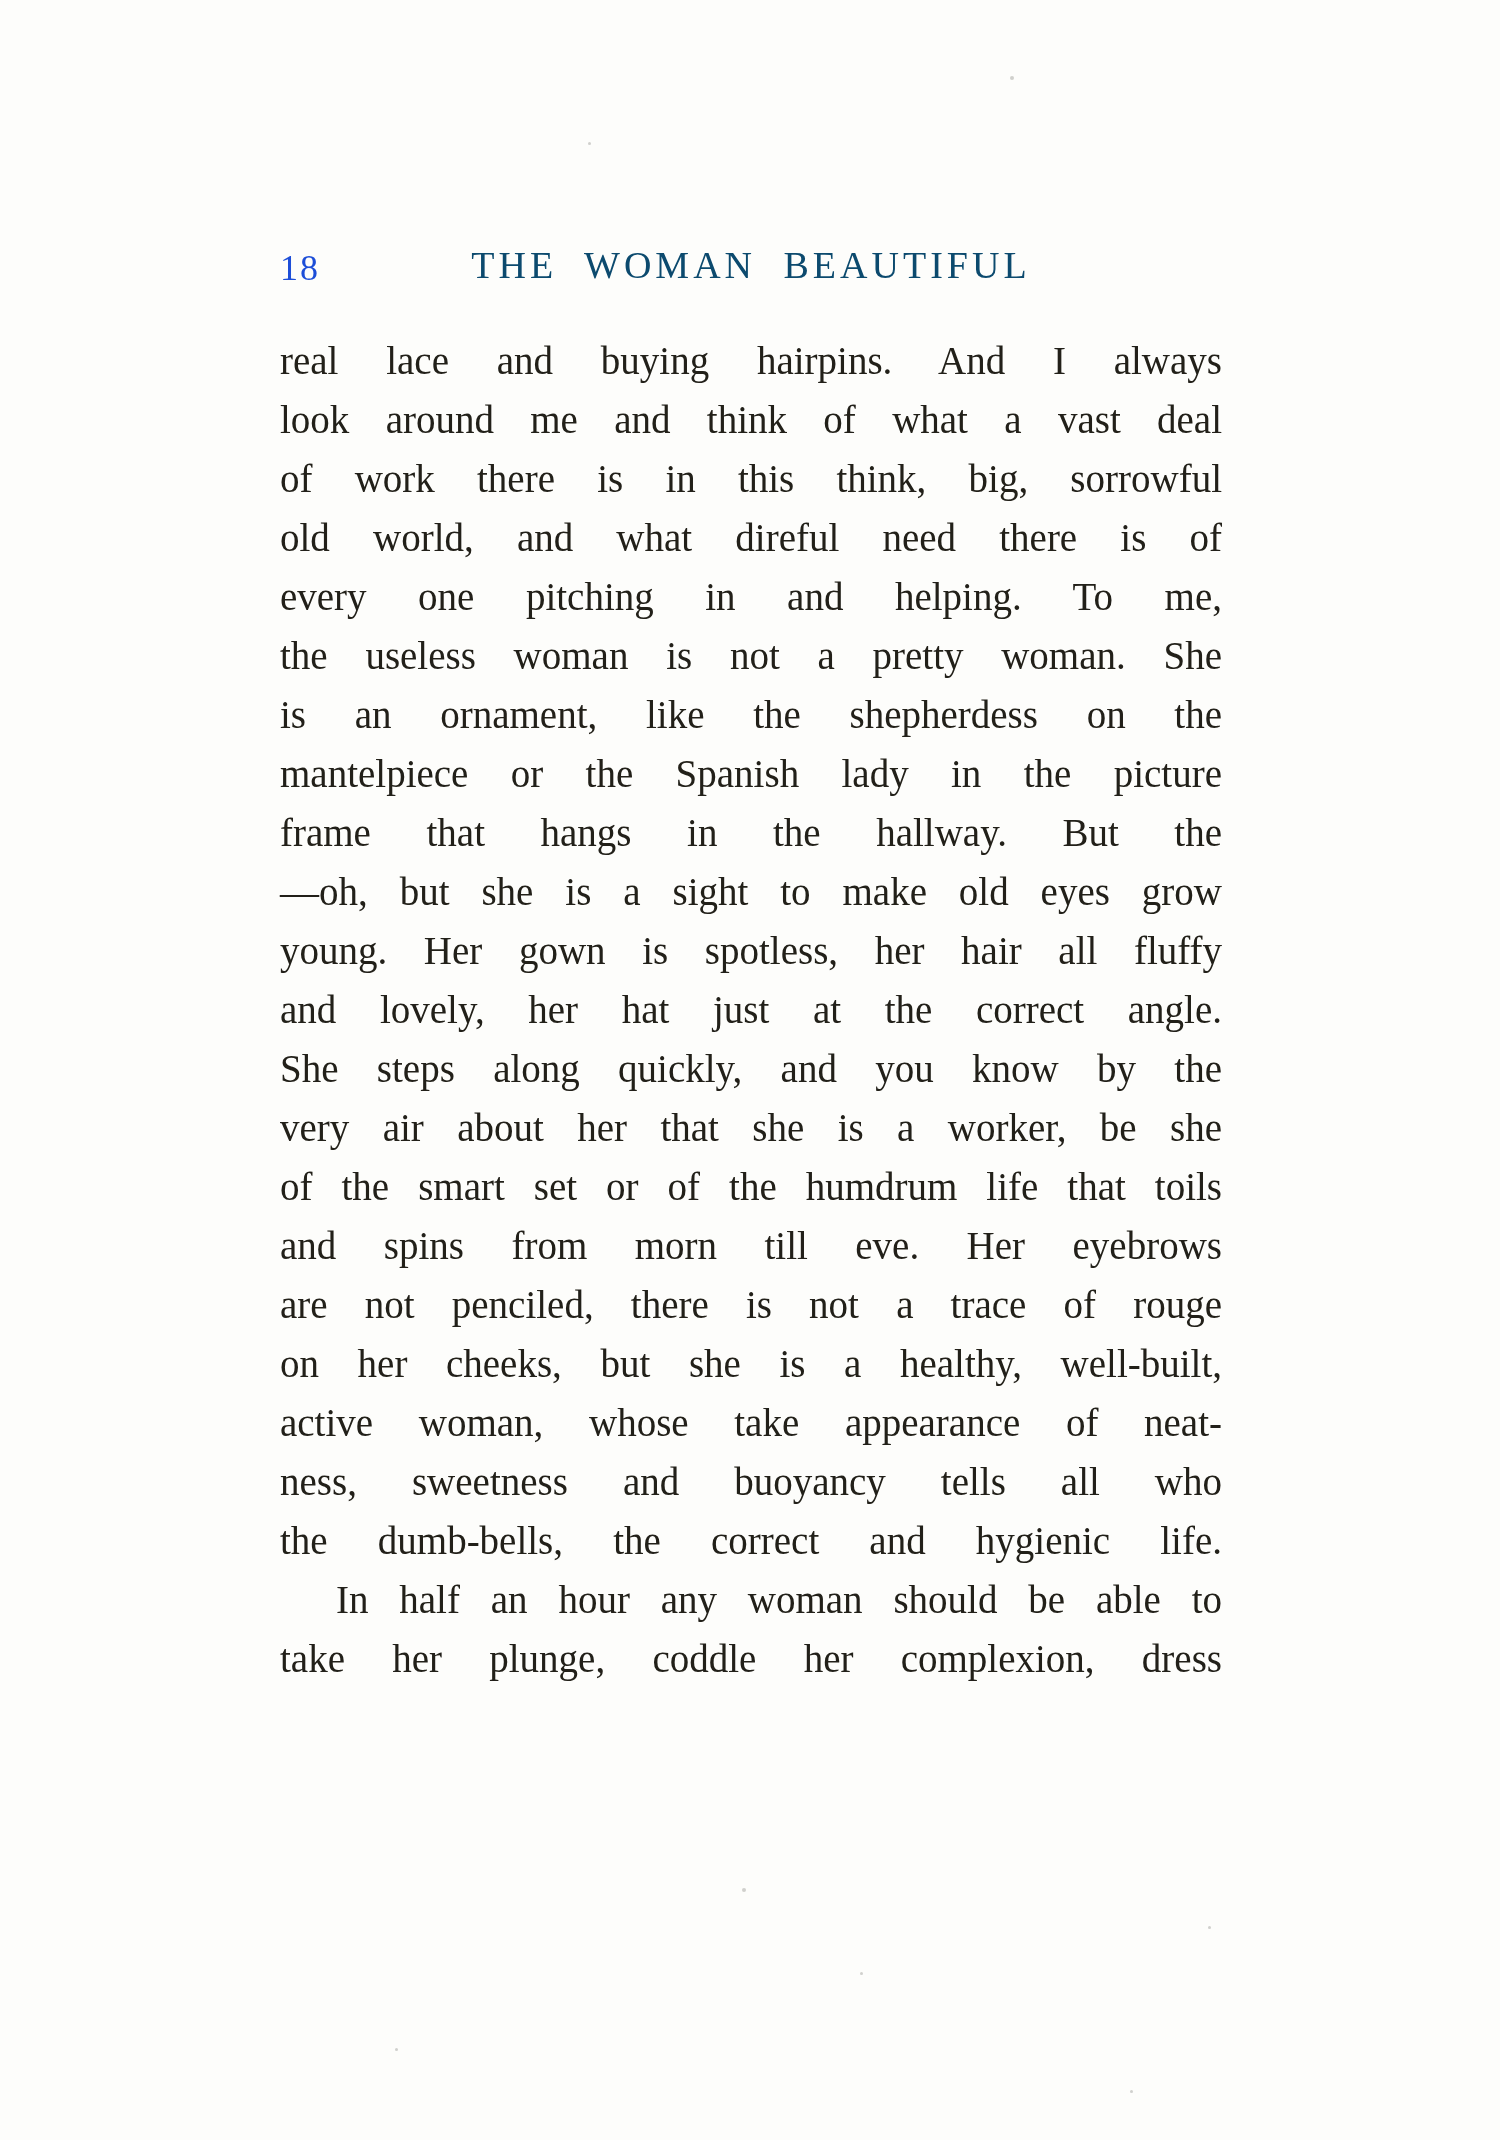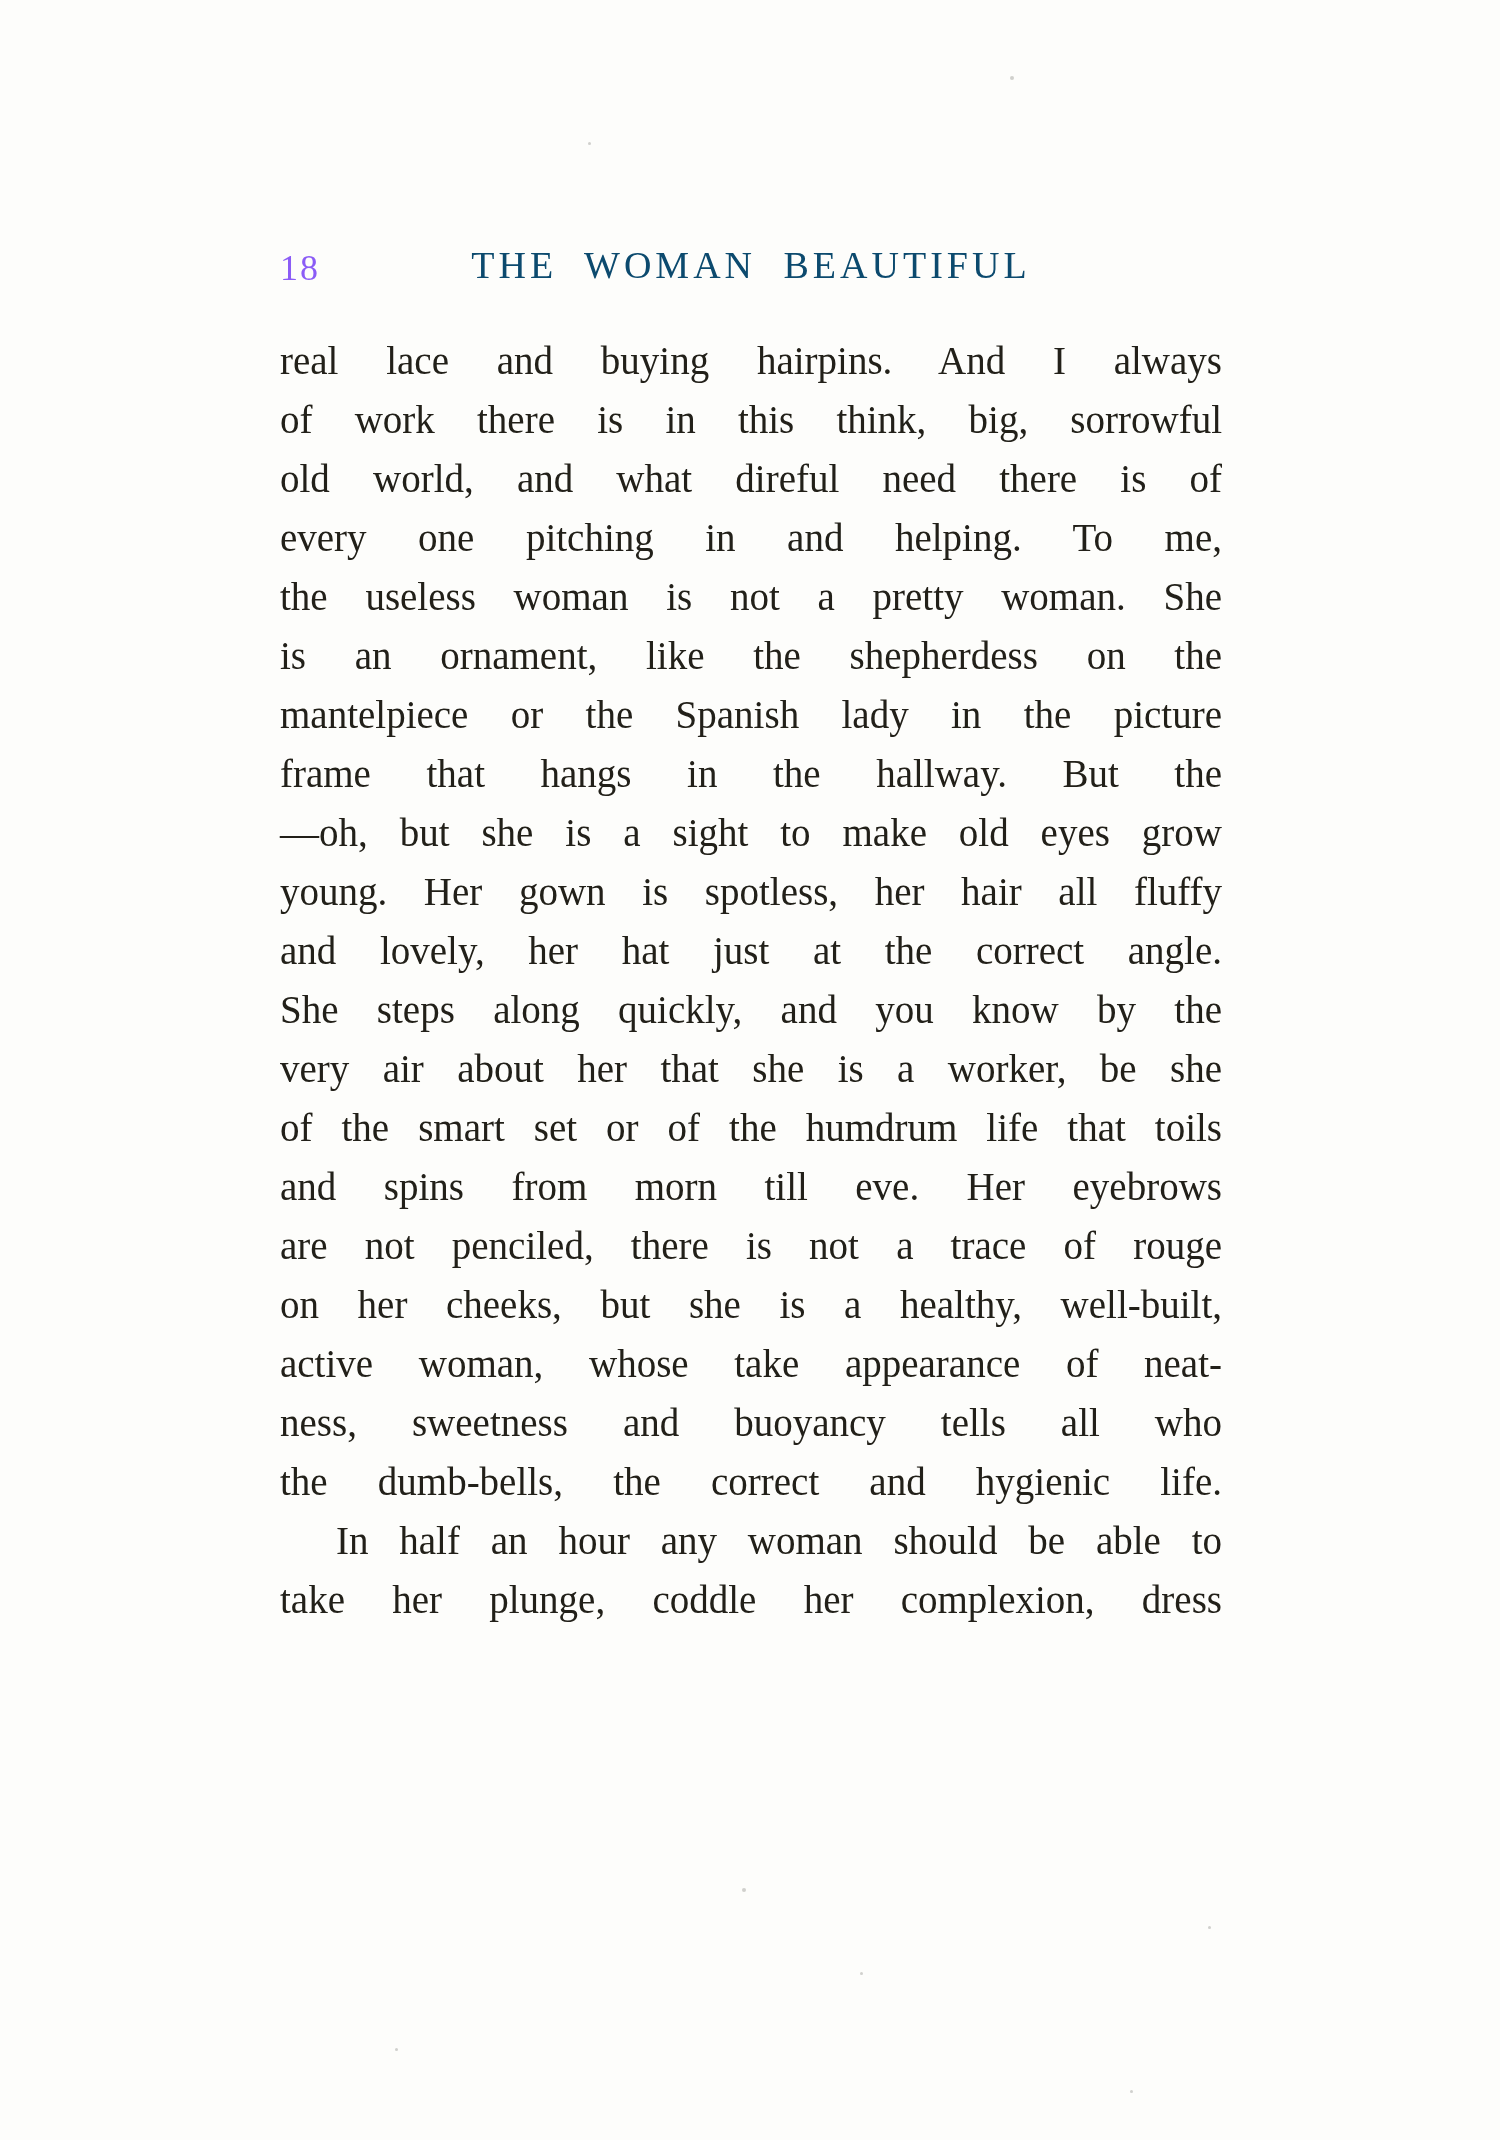--- a/index.html
+++ b/index.html
@@ -27,21 +27,21 @@
     position: relative;
     height: 52px;
     margin-bottom: 36px;
   }
   .page-number {
     position: absolute;
     left: 0;
     top: 4px;
     font-size: 36px;
     letter-spacing: 2px;
-    color: #8b5cf6;
+    color: #1d4ed8;
   }
   .running-title {
     text-align: center;
     font-size: 38px;
     letter-spacing: 4px;
     word-spacing: 14px;
     color: #0c4a6e;
   }
   .body-text {
     font-size: 39px;
@@ -75,20 +75,21 @@
 
     <div class="running-header">
       <span class="page-number">18</span>
       <div class="running-title">THE WOMAN BEAUTIFUL</div>
     </div>
 
     <div class="body-text">
 
       <div>
         <div class="text-line">real lace and buying hairpins. And I always</div>
+        <div class="text-line">look around me and think of what a vast deal</div>
         <div class="text-line">of work there is in this think, big, sorrowful</div>
         <div class="text-line">old world, and what direful need there is of</div>
         <div class="text-line">every one pitching in and helping. To me,</div>
         <div class="text-line">the useless woman is not a pretty woman. She</div>
         <div class="text-line">is an ornament, like the shepherdess on the</div>
         <div class="text-line">mantelpiece or the Spanish lady in the picture</div>
         <div class="text-line">frame that hangs in the hallway. But the</div>
         <div class="text-line">—oh, but she is a sight to make old eyes grow</div>
         <div class="text-line">young. Her gown is spotless, her hair all fluffy</div>
         <div class="text-line">and lovely, her hat just at the correct angle.</div>

